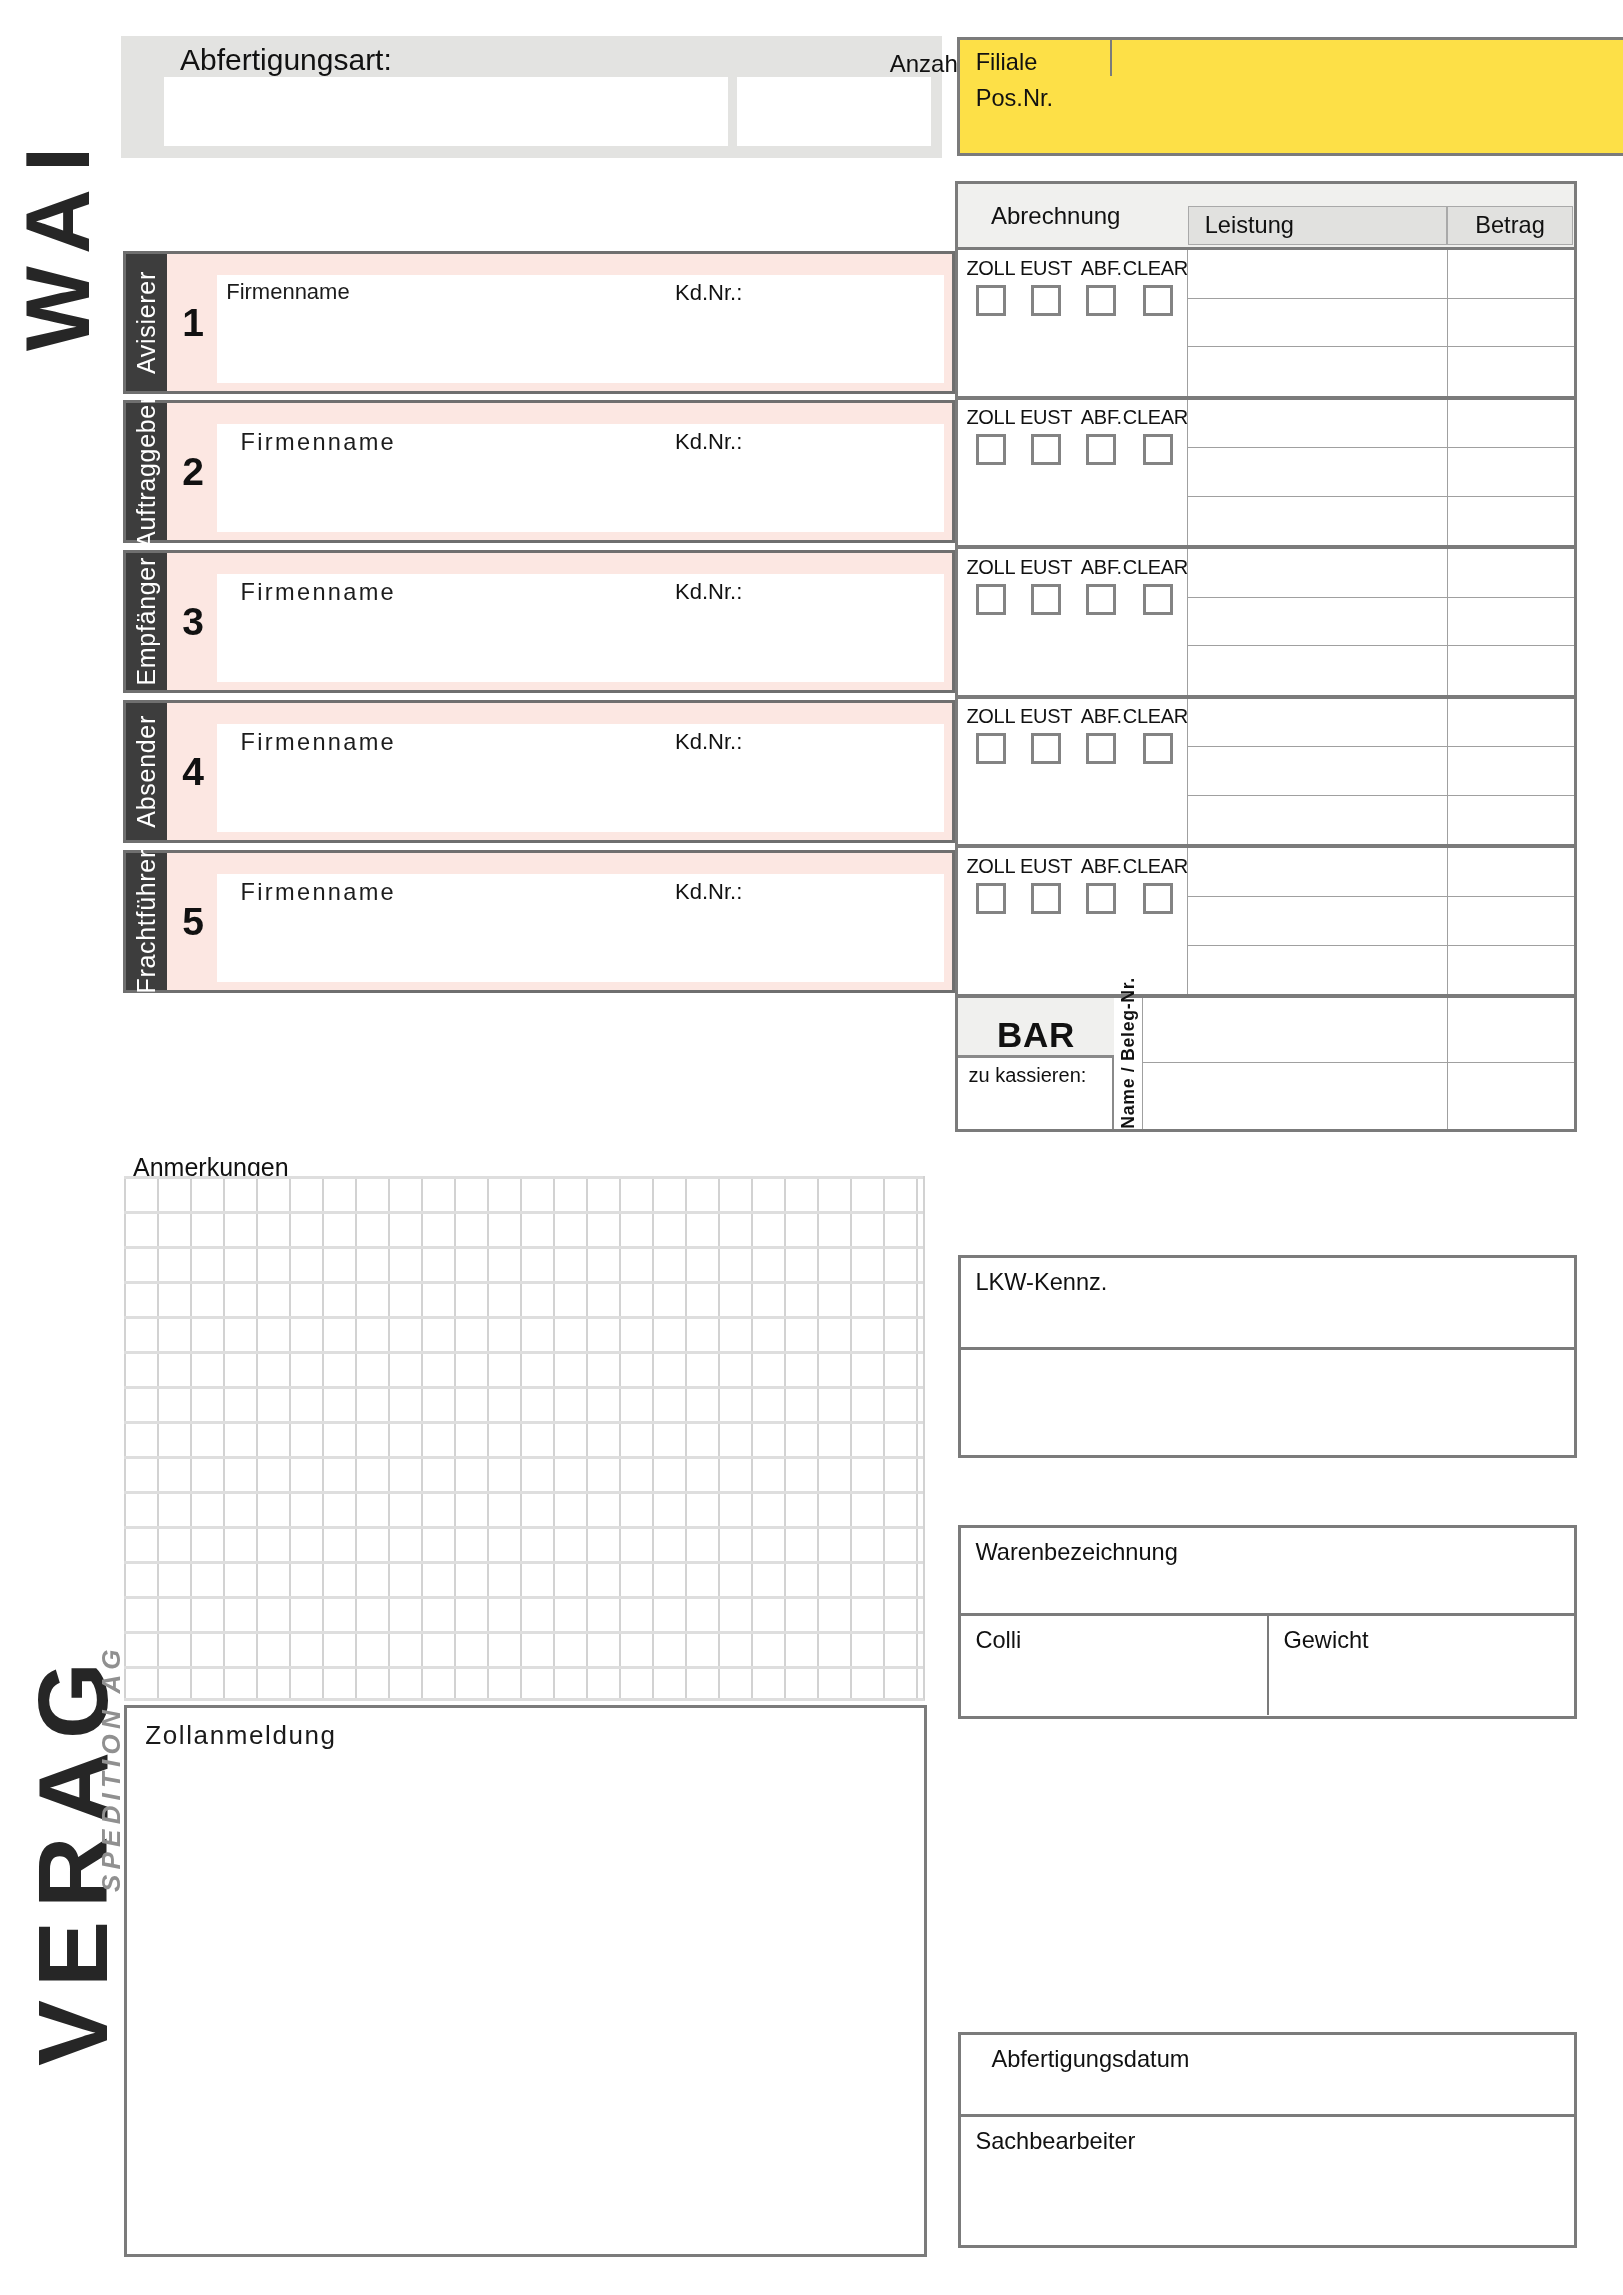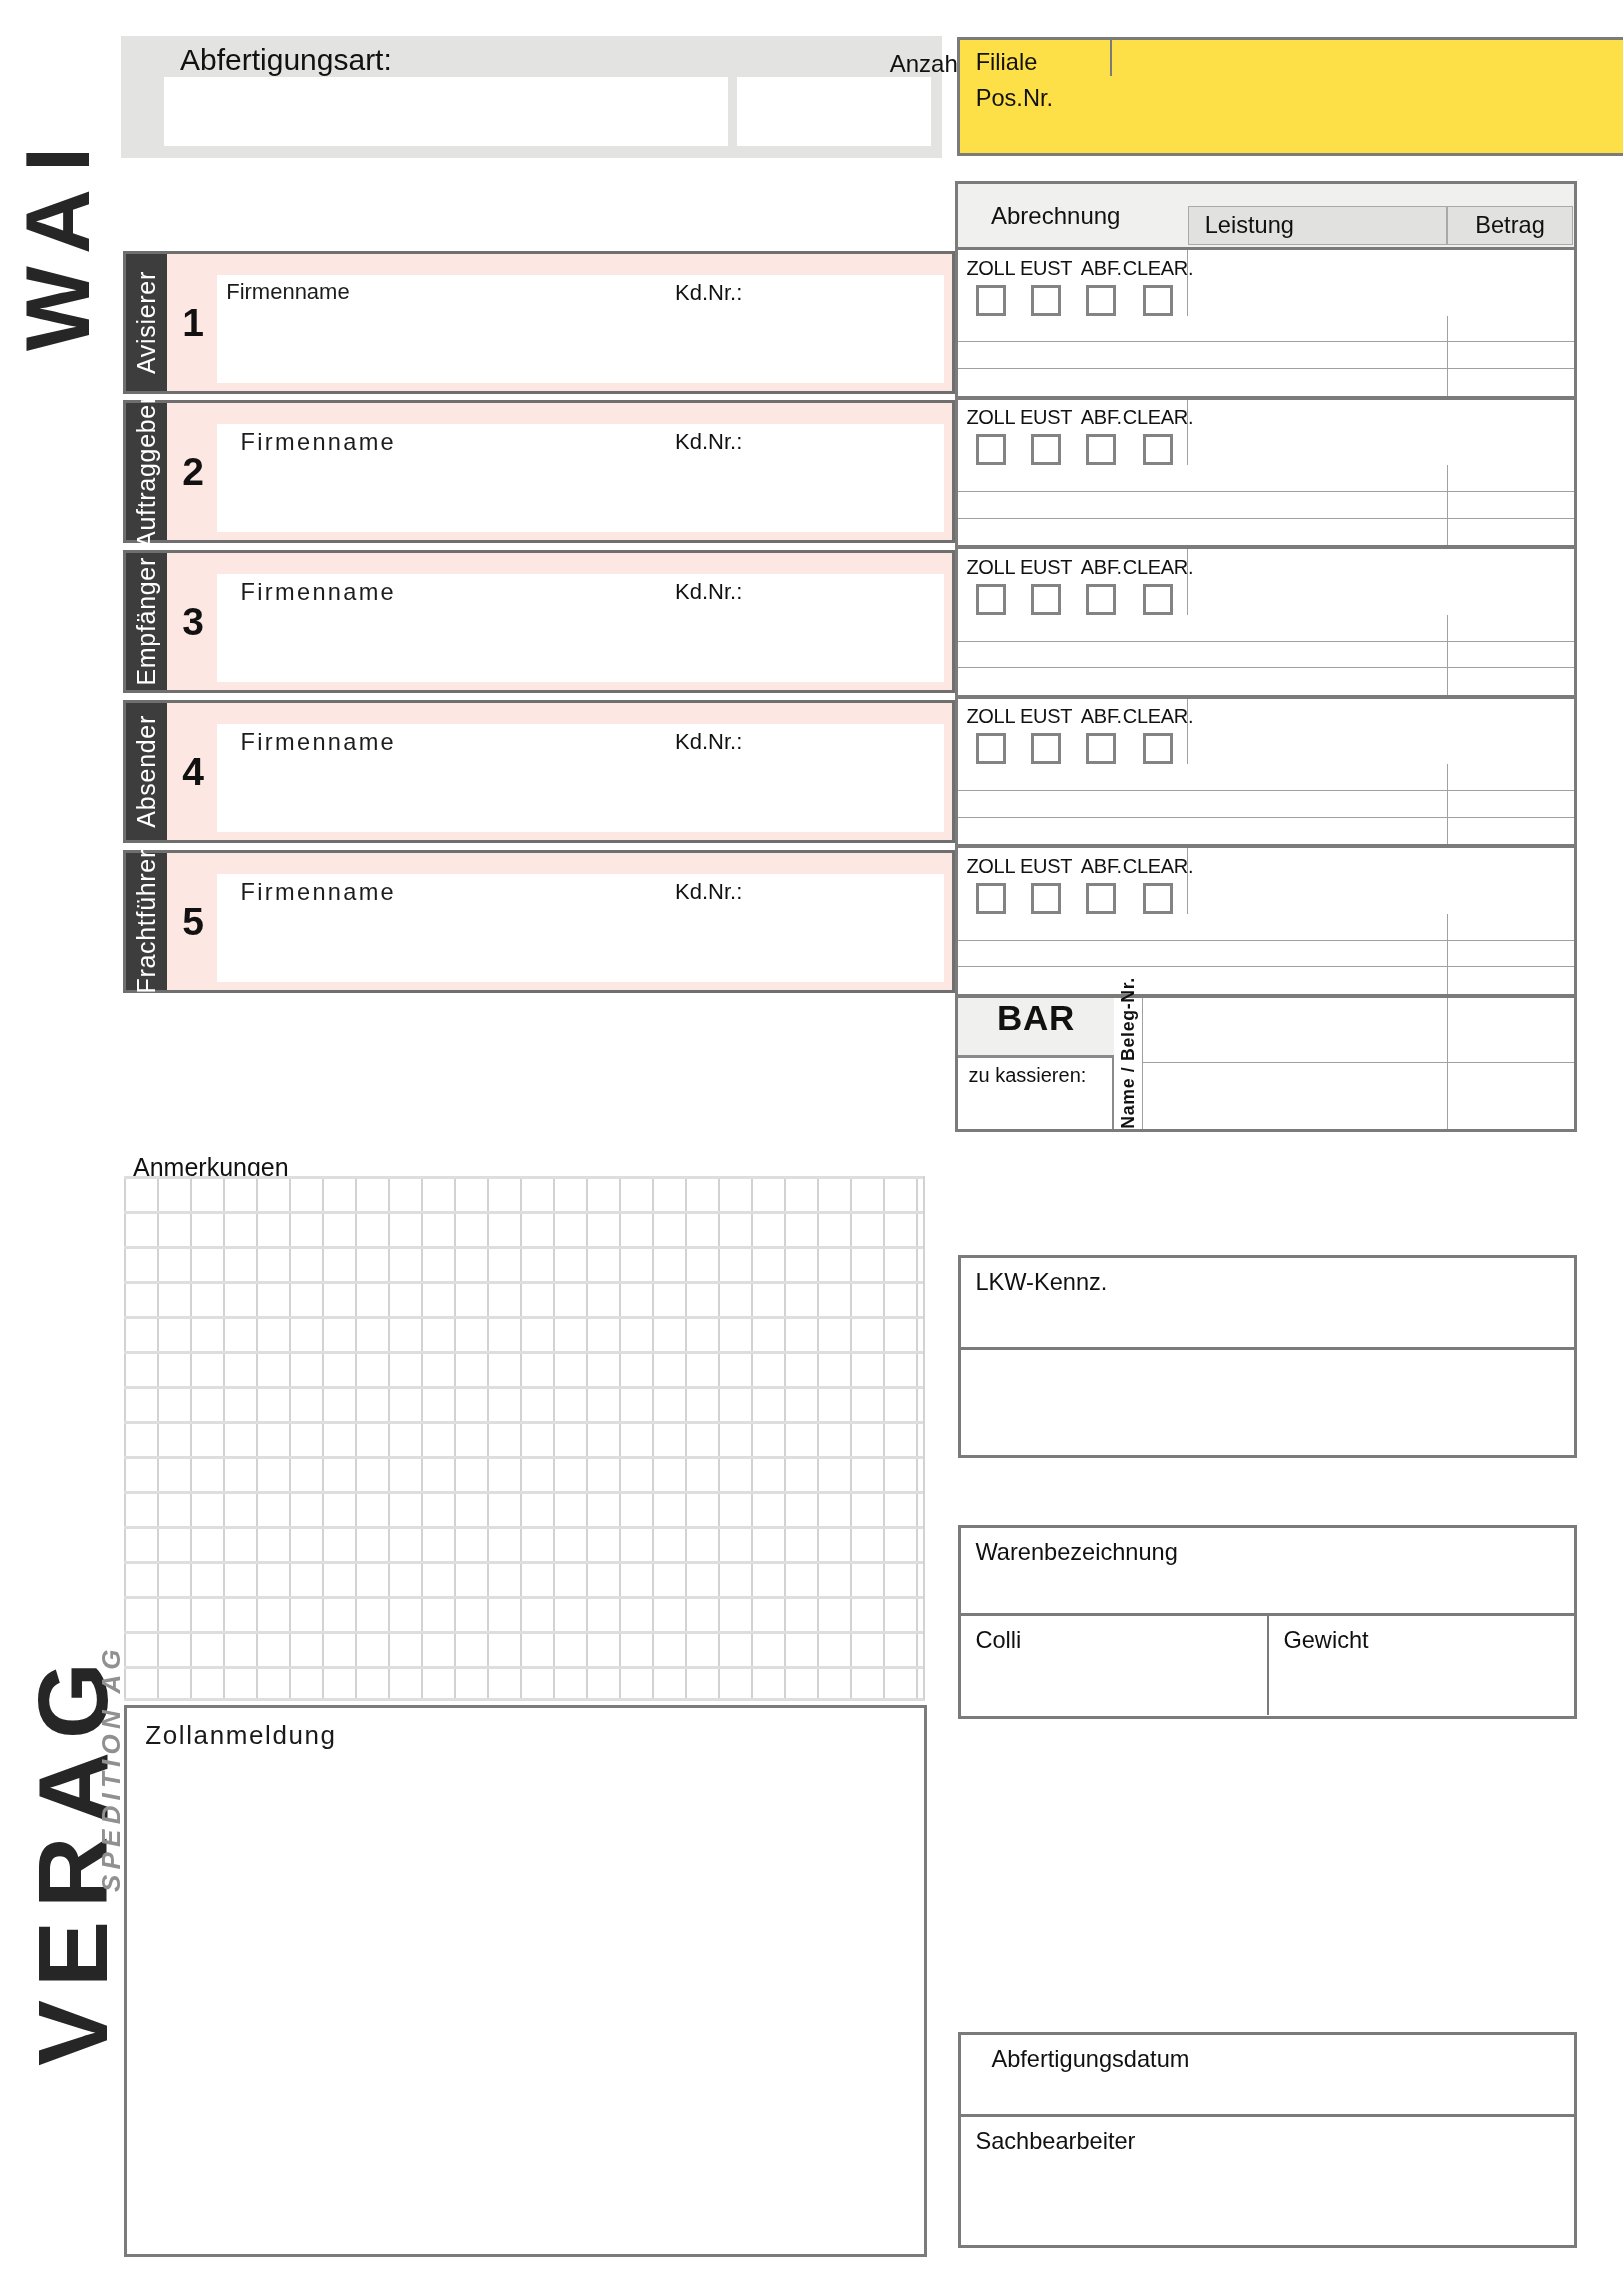--- a/index.html
+++ b/index.html
@@ -30,35 +30,35 @@
 
   
   .abrheader{left:955px;top:181px;width:622px;height:69px;background:var(--hbg);border:3.9px solid var(--bgray);}
   .abrheader .title{position:absolute;left:33px;top:18.3px;font-size:24px;}
   .hcell{position:absolute;top:22px;height:39px;background:var(--cellg);border:1.3px solid #a9a9a9;display:flex;align-items:center;font-size:23.6px;}
   .hcell.leistung{left:230px;width:259px;padding-left:15.7px;}
   .hcell.betrag{left:489px;width:126px;justify-content:center;}
 
   
   .abrtable{left:955px;top:247px;width:622px;height:885px;border:3.9px solid var(--bgray);background:#fff;display:flex;flex-direction:column;}
-  .band{height:171px;display:flex;flex-direction:column;}
+  .band{height:171px;display:flex;}
   .bandsep{height:3.9px;background:var(--bgray);flex:none;}
   .cbcell{width:230px;border-right:1.3px solid var(--thin);display:flex;padding:6.5px 0 0 5.2px;}
   .cbcol{width:58px;display:flex;flex-direction:column;align-items:center;}
   .cblabel{font-size:20px;letter-spacing:-0.3px;}
   .cbbox{width:30px;height:31px;border:3.9px solid #838383;background:#fff;margin-top:5.2px;}
   .bandright{flex:1;display:grid;grid-template-columns:1fr 127px;grid-auto-rows:1fr;}
   .tcell{background:#fff;}
   .tcell.b{border-left:1.3px solid var(--thin);}
   .tcell.nb{border-bottom:1.3px solid var(--thin);}
 
   
   .barband{height:131px;display:flex;flex:1;}
   .barleft{width:156px;display:flex;flex-direction:column;}
-  .barbox{height:60px;background:var(--hbg);border-bottom:3.3px solid #8a8a8a;display:flex;align-items:flex-start;justify-content:center;font-size:35px;font-weight:700;letter-spacing:0.7px;}
+  .barbox{height:60px;background:var(--hbg);border-bottom:3.3px solid #8a8a8a;display:flex;align-items:flex-end;justify-content:center;font-size:35px;font-weight:700;letter-spacing:0.7px;}
   .kassbox{flex:1;background:#fff;border-right:2.6px solid #8a8a8a;padding:6.5px 0 0 10.5px;font-size:20px;}
   .barstrip{width:29px;background:#fff;border-right:1.3px solid var(--thin);display:flex;justify-content:center;}
   .barstrip .vtext{font-size:17.7px;font-weight:700;letter-spacing:0.7px;align-self:flex-end;}
   .barright{flex:1;display:grid;grid-template-columns:1fr 127px;grid-auto-rows:1fr;}
 
   
   .party{left:123px;width:832px;height:143px;border:3.3px solid #6f6f6f;background:var(--pink);}
   .party .strip{position:absolute;left:0;top:0;bottom:0;width:41px;background:var(--strip);display:flex;align-items:center;justify-content:center;}
   .party .strip .vtext{color:#fff;font-size:25px;letter-spacing:0.7px;}
   .party .num{position:absolute;left:41px;top:0;bottom:0;width:52px;display:flex;align-items:center;justify-content:center;font-size:39px;font-weight:900;}

